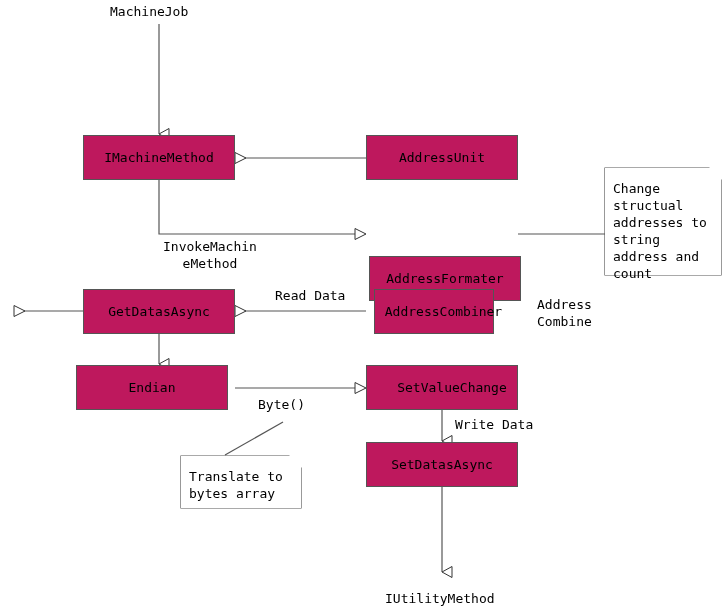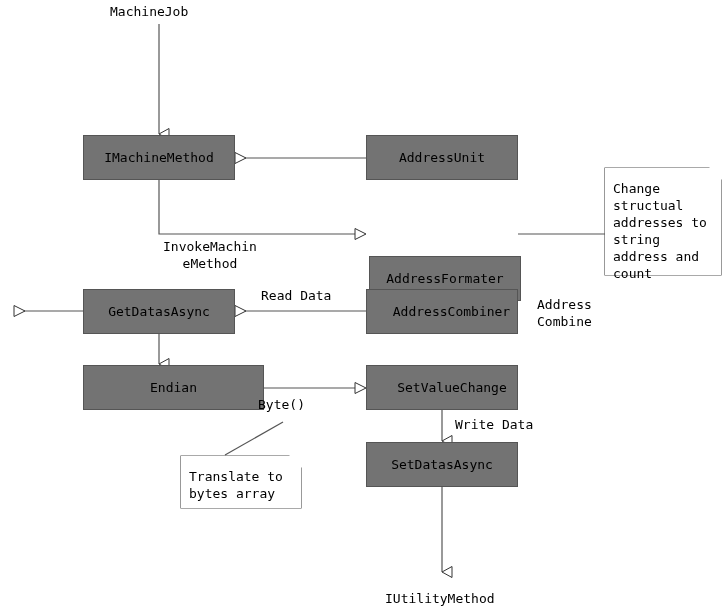--- a/index.html
+++ b/index.html
@@ -20,21 +20,21 @@
     position: absolute;
     left: 0;
     top: 0;
     width: 724px;
     height: 614px;
   }
   .node-box {
     position: absolute;
     box-sizing: border-box;
     border: 1px solid #555555;
-    background: #737373;
+    background: #be185d;
     display: flex;
     align-items: center;
     justify-content: center;
     color: #000000;
     font-family: "DejaVu Sans Mono", "Liberation Mono", monospace;
     font-size: 13px;
     letter-spacing: 0px;
     white-space: nowrap;
   }
   .note-box {
@@ -139,25 +139,25 @@
   </div>
 
   <div class="node-box" style="left:369px; top:212px; width:152px; height:45px;margin-top:44px;">
     <span>AddressFormater</span>
   </div>
 
   <div class="node-box" style="left:83px; top:289px; width:152px; height:45px;">
     <span>GetDatasAsync</span>
   </div>
 
-  <div class="node-box" style="left:366px; top:289px; width:152px; height:45px;padding-left:19px;">
+  <div class="node-box" style="left:374px; top:289px; width:120px; height:45px;padding-left:19px;">
     <span>AddressCombiner</span>
   </div>
 
-  <div class="node-box" style="left:83px; top:365px; width:181px; height:45px;">
+  <div class="node-box" style="left:76px; top:365px; width:152px; height:45px;">
     <span>Endian</span>
   </div>
 
   <div class="node-box" style="left:366px; top:365px; width:152px; height:45px;padding-left:20px;">
     <span>SetValueChange</span>
   </div>
 
   <div class="node-box" style="left:366px; top:442px; width:152px; height:45px;">
     <span>SetDatasAsync</span>
   </div>
@@ -172,21 +172,21 @@
   </div>
 
   <div class="note-box" style="left:181px; top:456px; width:120px; height:52px;">
     <span class="note-text">Translate to
 bytes array</span>
   </div>
 
   <div class="edge-label" style="left:163px; top:238px; text-align:center;">InvokeMachin
 eMethod</div>
 
-  <div class="edge-label" style="left:261px; top:287px;">Read Data</div>
+  <div class="edge-label" style="left:275px; top:287px;">Read Data</div>
 
   <div class="edge-label" style="left:537px; top:296px;">Address
 Combine</div>
 
   <div class="edge-label" style="left:258px; top:396px;">Byte()</div>
 
   <div class="edge-label" style="left:455px; top:416px;">Write Data</div>
 
 </div>
 

